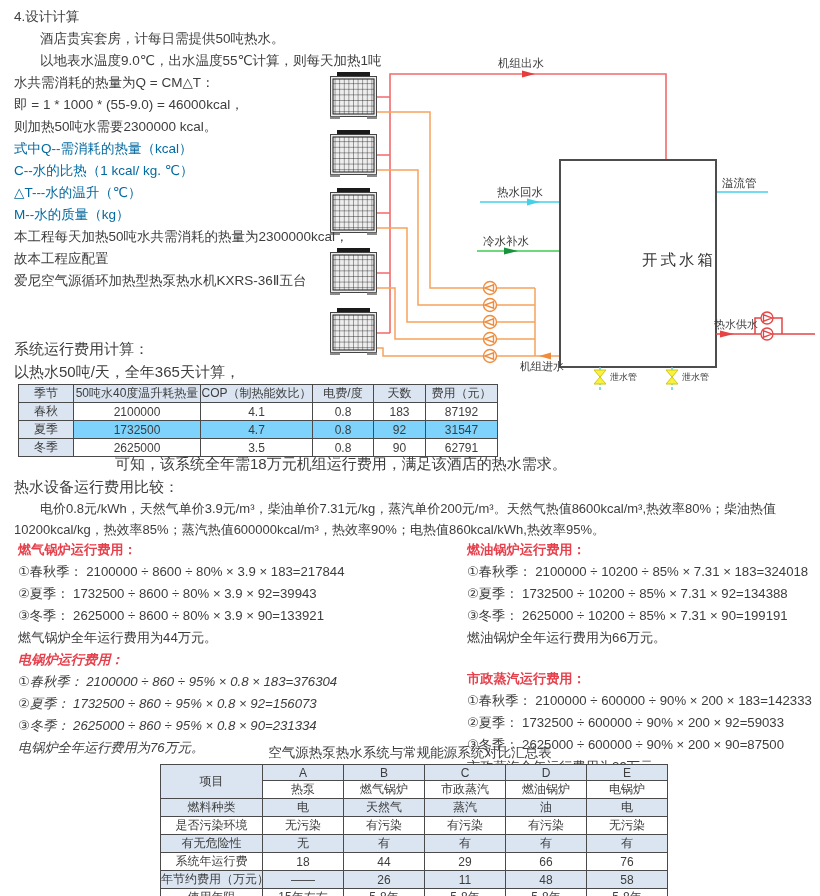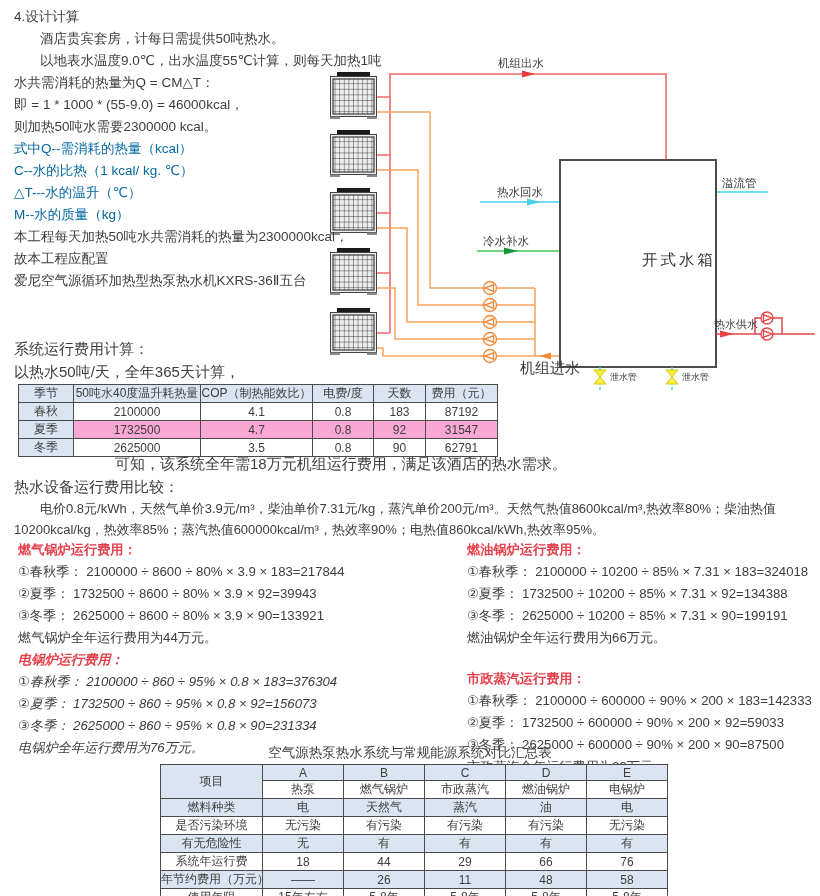--- a/index.html
+++ b/index.html
@@ -12,21 +12,21 @@
   .red { color:#0369a1; }
   .blocks .bt { color:#e6404c; font-weight:bold; }
   .block { position:absolute; line-height:22px; font-size:13.2px; }
   .block div { white-space:nowrap; }
   table { border-collapse:collapse; table-layout:fixed; position:absolute; font-size:12px; color:#3d3d3d; }
   th, td { border:1px solid #4a4a4a; text-align:center; font-weight:normal; padding:0; overflow:hidden; white-space:nowrap; }
   .t1 { left:18px; top:384px; width:479px; }
   .t1 tr { height:16px; }
   .t1 tr.hd { height:14px; }
   .t1 .hd th, .t1 .rowhead { background:#dbe5f1; }
-  .t1 tr.alt td { background:#f9a8d4; }
+  .t1 tr.alt td { background:#7dd3fc; }
   .t2 { left:160px; top:764px; width:507px; }
   .t2 tr { height:16px; }
   .t2 tr.blue th, .t2 tr.blue td { background:#dbe5f1; }
   .dlabel { position:absolute; white-space:nowrap; color:#3d3d3d; }
   .title-center { position:absolute; left:0; top:744px; width:820px; text-align:center; font-size:13.5px; color:#3d3d3d; }
   svg.pipes { position:absolute; left:0; top:0; pointer-events:none; }
 </style>
 </head>
 <body>
 
@@ -107,21 +107,21 @@
       <polygon points="666,370 678,370 666,384 678,384" fill="#f8f23d" stroke="#cfc818" stroke-width="1"></polygon>
     </g>
   </svg>
 
   <span class="dlabel" style="left:498px; top:56px; font-size:11.5px;">机组出水</span>
   <span class="dlabel" style="left:722px; top:176px; font-size:11.5px;">溢流管</span>
   <span class="dlabel" style="left:497px; top:185px; font-size:11.5px;">热水回水</span>
   <span class="dlabel" style="left:483px; top:234px; font-size:11.5px;">冷水补水</span>
   <span class="dlabel" style="left:560px; top:250px; width:156px; text-align:right; font-size:15.5px; letter-spacing:3px; color:#333;">开式水箱</span>
   <span class="dlabel" style="left:714px; top:317px; font-size:11px;">热水供水</span>
-  <span class="dlabel" style="left:520px; top:359px; font-size:15px;">机组进水</span>
+  <span class="dlabel" style="left:520px; top:359px; font-size:11px;">机组进水</span>
   <span class="dlabel" style="left:610px; top:371px; font-size:9px;">泄水管</span>
   <span class="dlabel" style="left:682px; top:371px; font-size:9px;">泄水管</span>
 
   <div class="intro">
     <div>4.设计计算</div>
     <div class="indent">酒店贵宾套房，计每日需提供50吨热水。</div>
     <div class="indent">以地表水温度9.0℃，出水温度55℃计算，则每天加热1吨</div>
     <div>水共需消耗的热量为Q = CM△T：</div>
     <div>即 = 1 * 1000 * (55-9.0) = 46000kcal，</div>
     <div>则加热50吨水需要2300000 kcal。</div>

